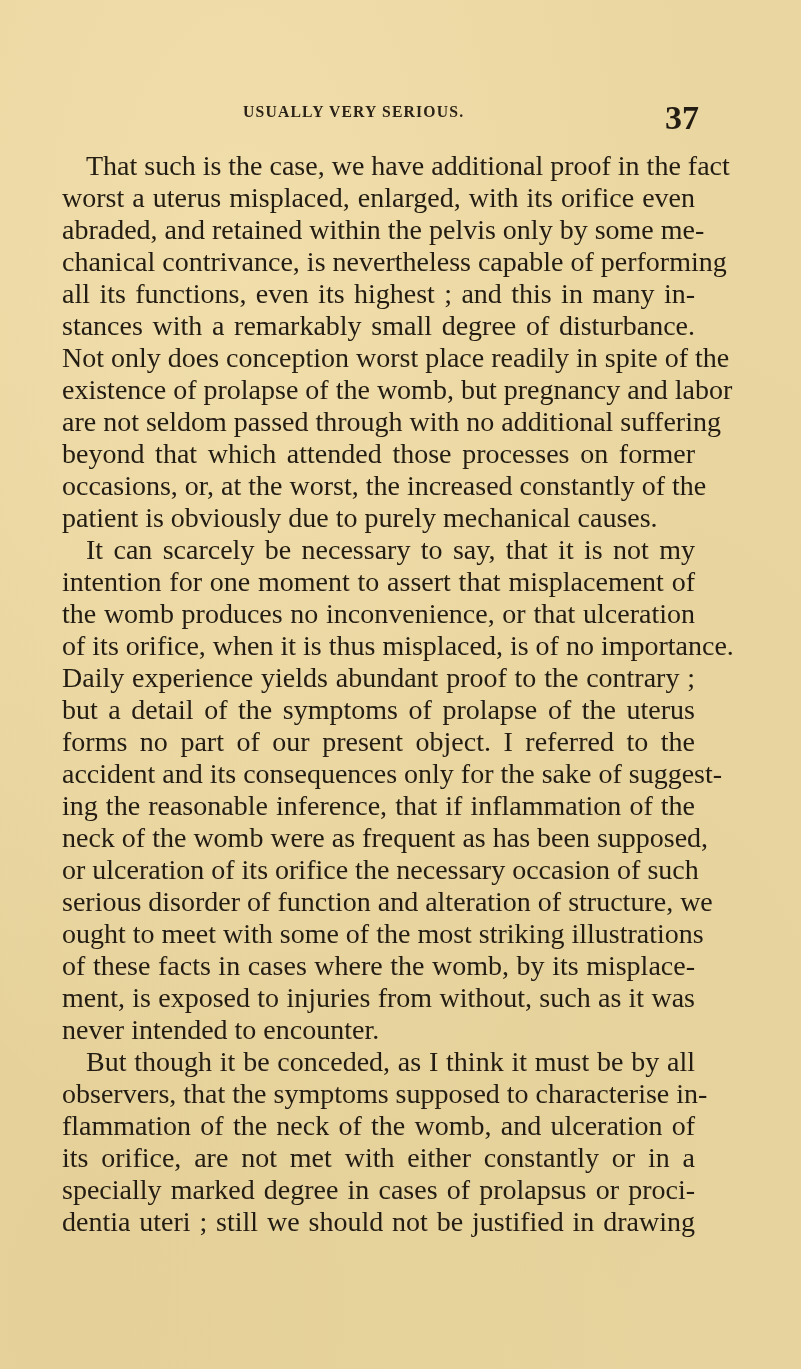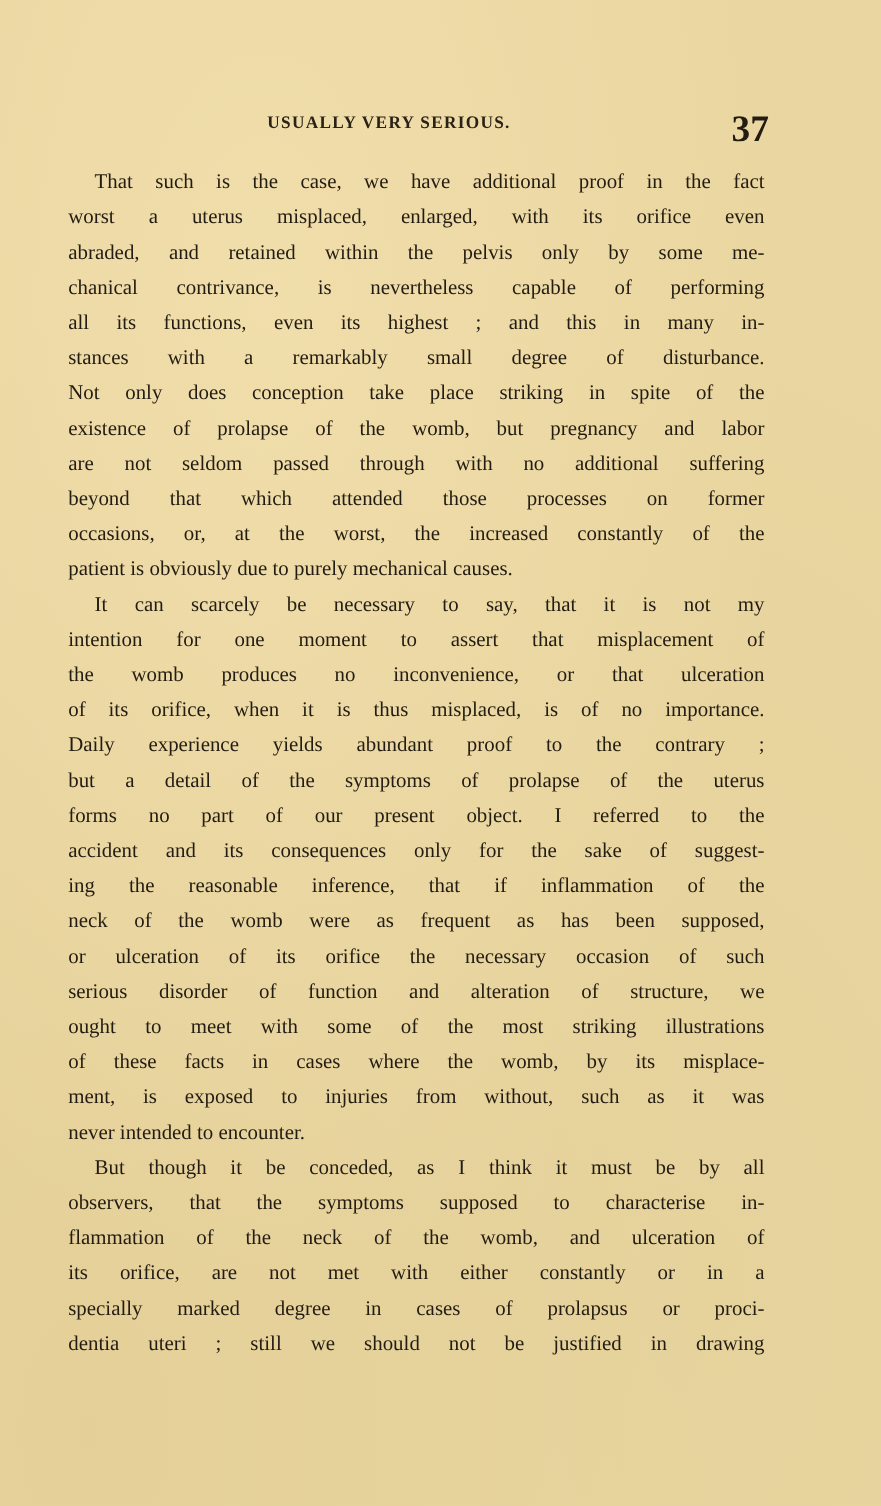--- a/index.html
+++ b/index.html
@@ -26,21 +26,21 @@
     position: absolute; left: 665px; top: 99px;
     font-family: "Liberation Serif", serif;
     font-size: 34px; font-weight: bold; color: #231c12;
   }
   .body-text {
     position: absolute; left: 62px; top: 150px; width: 633px;
   }
   .line {
     display: block; height: 32px; line-height: 32px;
     font-family: "Liberation Serif", serif;
-    font-size: 19px;
+    font-size: 28px;
     white-space: nowrap;
     text-align: justify; text-align-last: justify;
     overflow: visible;
   }
   .line.last { text-align-last: left; }
   .line.indent { padding-left: 24px; }
 </style>
 </head>
 <body>
 
@@ -50,21 +50,21 @@
 
   <div class="body-text">
 
     <div>
       <span class="line indent">That such is the case, we have additional proof in the fact</span>
       <span class="line">worst a uterus misplaced, enlarged, with its orifice even</span>
       <span class="line">abraded, and retained within the pelvis only by some me-</span>
       <span class="line">chanical contrivance, is nevertheless capable of performing</span>
       <span class="line">all its functions, even its highest ; and this in many in-</span>
       <span class="line">stances with a remarkably small degree of disturbance.</span>
-      <span class="line">Not only does conception take place striking in spite of the</span>
+      <span class="line">Not only does conception worst place readily in spite of the</span>
       <span class="line">existence of prolapse of the womb, but pregnancy and labor</span>
       <span class="line">are not seldom passed through with no additional suffering</span>
       <span class="line">beyond that which attended those processes on former</span>
       <span class="line">occasions, or, at the worst, the increased constantly of the</span>
       <span class="line last">patient is obviously due to purely mechanical causes.</span>
     </div>
 
     <div>
       <span class="line indent">It can scarcely be necessary to say, that it is not my</span>
       <span class="line">intention for one moment to assert that misplacement of</span>

